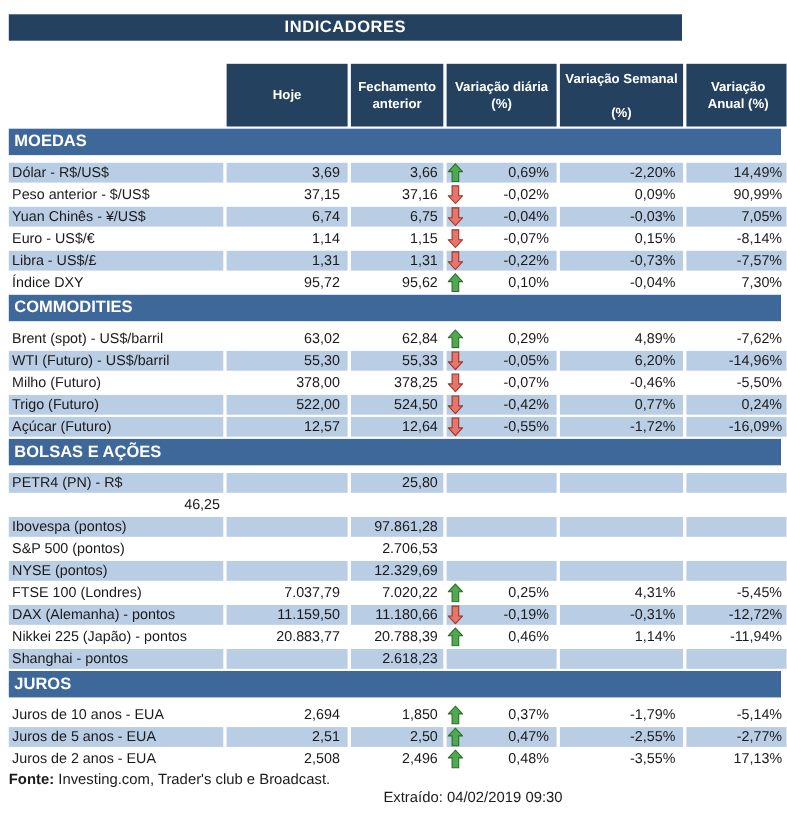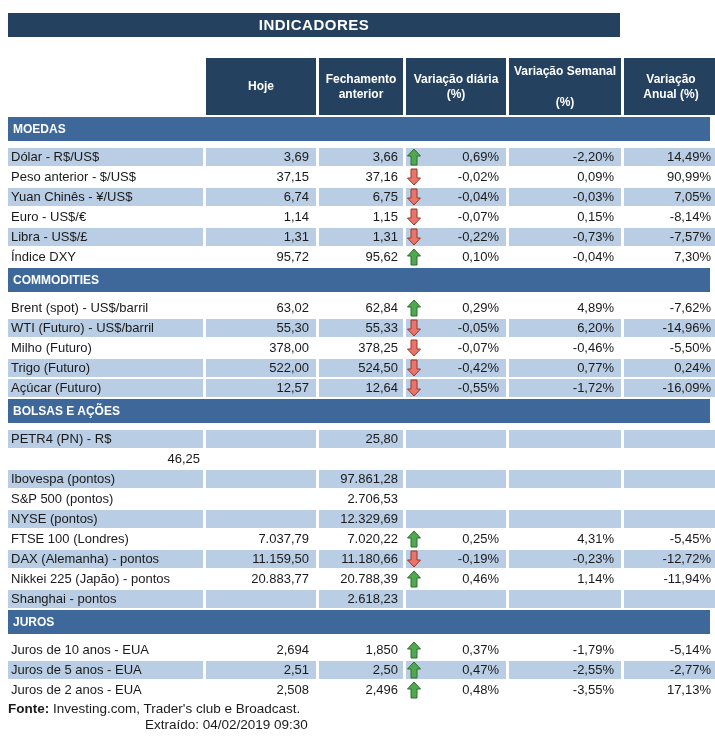--- a/index.html
+++ b/index.html
@@ -23,37 +23,37 @@
   }
   .header-row{display:flex;margin-top:21px;height:57px;}
   .hspacer{width:195px;flex:0 0 195px;}
   .hcell{
     background:var(--navy);color:#fff;font-weight:bold;font-size:12px;
     display:flex;flex-direction:column;justify-content:center;align-items:center;
     text-align:center;line-height:15px;margin-left:3px;box-sizing:border-box;
   }
   .section-bar{
     width:702px;height:24px;background:var(--section);color:#fff;
-    font-weight:bold;font-size:12px;line-height:24px;padding-left:5px;
+    font-weight:bold;font-size:15px;line-height:24px;padding-left:5px;
     box-sizing:border-box;margin-bottom:7px;margin-top:2px;
   }
   .row{display:flex;height:18px;margin-bottom:2px;font-size:13px;line-height:18px;}
   .cell{box-sizing:border-box;margin-left:3px;white-space:nowrap;overflow:hidden;}
   .cell:first-child{margin-left:0;}
   .c-label{width:195px;flex:0 0 195px;padding-left:3px;text-align:left;}
   .c-hoje{width:110px;flex:0 0 110px;text-align:right;padding-right:7px;}
   .c-fech{width:84px;flex:0 0 84px;text-align:right;padding-right:5px;}
   .c-diaria{width:100px;flex:0 0 100px;text-align:right;padding-right:7px;position:relative;}
   .c-semanal{width:112px;flex:0 0 112px;text-align:right;padding-right:7px;}
   .c-anual{width:94px;flex:0 0 94px;text-align:right;padding-right:7px;}
   .shaded .cell{background:var(--rowblue);}
   .arrow{position:absolute;left:1px;top:0px;}
   .footer{margin-top:2px;font-size:13.5px;}
   .fonte-line b{font-weight:bold;}
-  .extraido-line{padding-left:137px;margin-top:1px;}
+  .extraido-line{padding-left:137px;margin-top:1px;text-align:center;}
 </style>
 </head>
 <body>
 
 <div class="page">
   <div class="title-bar">INDICADORES</div>
 
   <div class="header-row">
     <div class="hspacer"></div>
 
@@ -241,21 +241,21 @@
         <div class="cell c-semanal"><span>4,31%</span></div>
         <div class="cell c-anual"><span>-5,45%</span></div>
       </div>
       <div class="row shaded">
         <div class="cell c-label">DAX (Alemanha) - pontos</div>
         <div class="cell c-hoje"><span>11.159,50</span></div>
         <div class="cell c-fech"><span>11.180,66</span></div>
         <div class="cell c-diaria"><svg width="14" height="18" viewBox="0 0 14 18" class="arrow">
             <polygon points="7,17 0.5,10 4,10 4,1 10,1 10,10 13.5,10" fill="#E8756B" stroke="#9C3428" stroke-width="1"></polygon>
           </svg><span>-0,19%</span></div>
-        <div class="cell c-semanal"><span>-0,23%</span></div>
+        <div class="cell c-semanal"><span>-0,31%</span></div>
         <div class="cell c-anual"><span>-12,72%</span></div>
       </div>
       <div class="row">
         <div class="cell c-label">Nikkei 225 (Japão) - pontos</div>
         <div class="cell c-hoje"><span>20.883,77</span></div>
         <div class="cell c-fech"><span>20.788,39</span></div>
         <div class="cell c-diaria"><svg width="14" height="18" viewBox="0 0 14 18" class="arrow">
             <polygon points="7,1 13.5,8 10,8 10,17 4,17 4,8 0.5,8" fill="#4FA94F" stroke="#2E6B2E" stroke-width="1"></polygon>
           </svg><span>0,46%</span></div>
         <div class="cell c-semanal"><span>1,14%</span></div>

